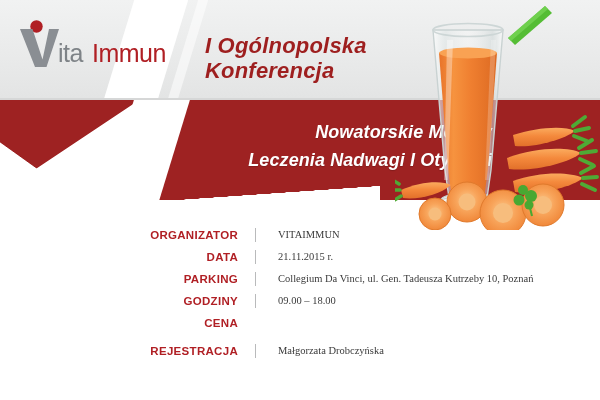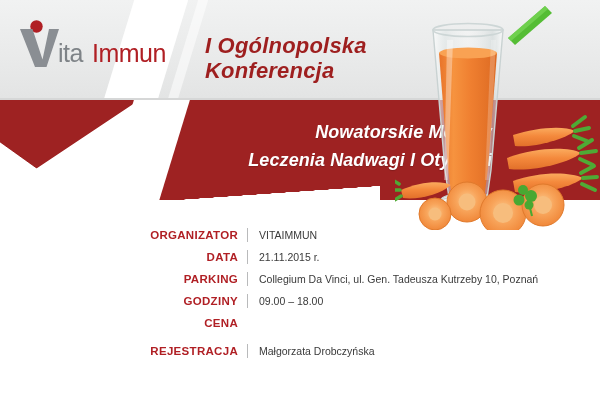--- a/index.html
+++ b/index.html
@@ -102,41 +102,43 @@
   }
 
   
   .details{
     position:absolute;left:128px;top:228px;width:460px;
   }
   .row{
     display:flex;
     align-items:flex-start;
     margin-bottom:7px;
+    gap:8px;
   }
   .row:last-child{margin-bottom:0;}
   .label{
     width:110px;
     flex:0 0 110px;
     text-align:right;
     padding-right:9px;
     color:#b01f24;
     font-weight:bold;
     font-size:11.5px;
     line-height:15px;
     letter-spacing:.3px;
     white-space:nowrap;
   }
   .value{
     flex:1 1 auto;
     border-left:1px solid #b9babb;
-    padding-left:11px;
+    padding-left:22px;
     color:#3a3a3a;
     font-size:10.5px;
     line-height:14px;
+    font-family:Liberation Serif, serif;
   }
   .value .sub{display:block;}
   .row-tall .label{padding-top:0;}
   .spacer-row{height:6px;}
 </style>
 </head>
 <body>
 
 <div class="poster">
 

